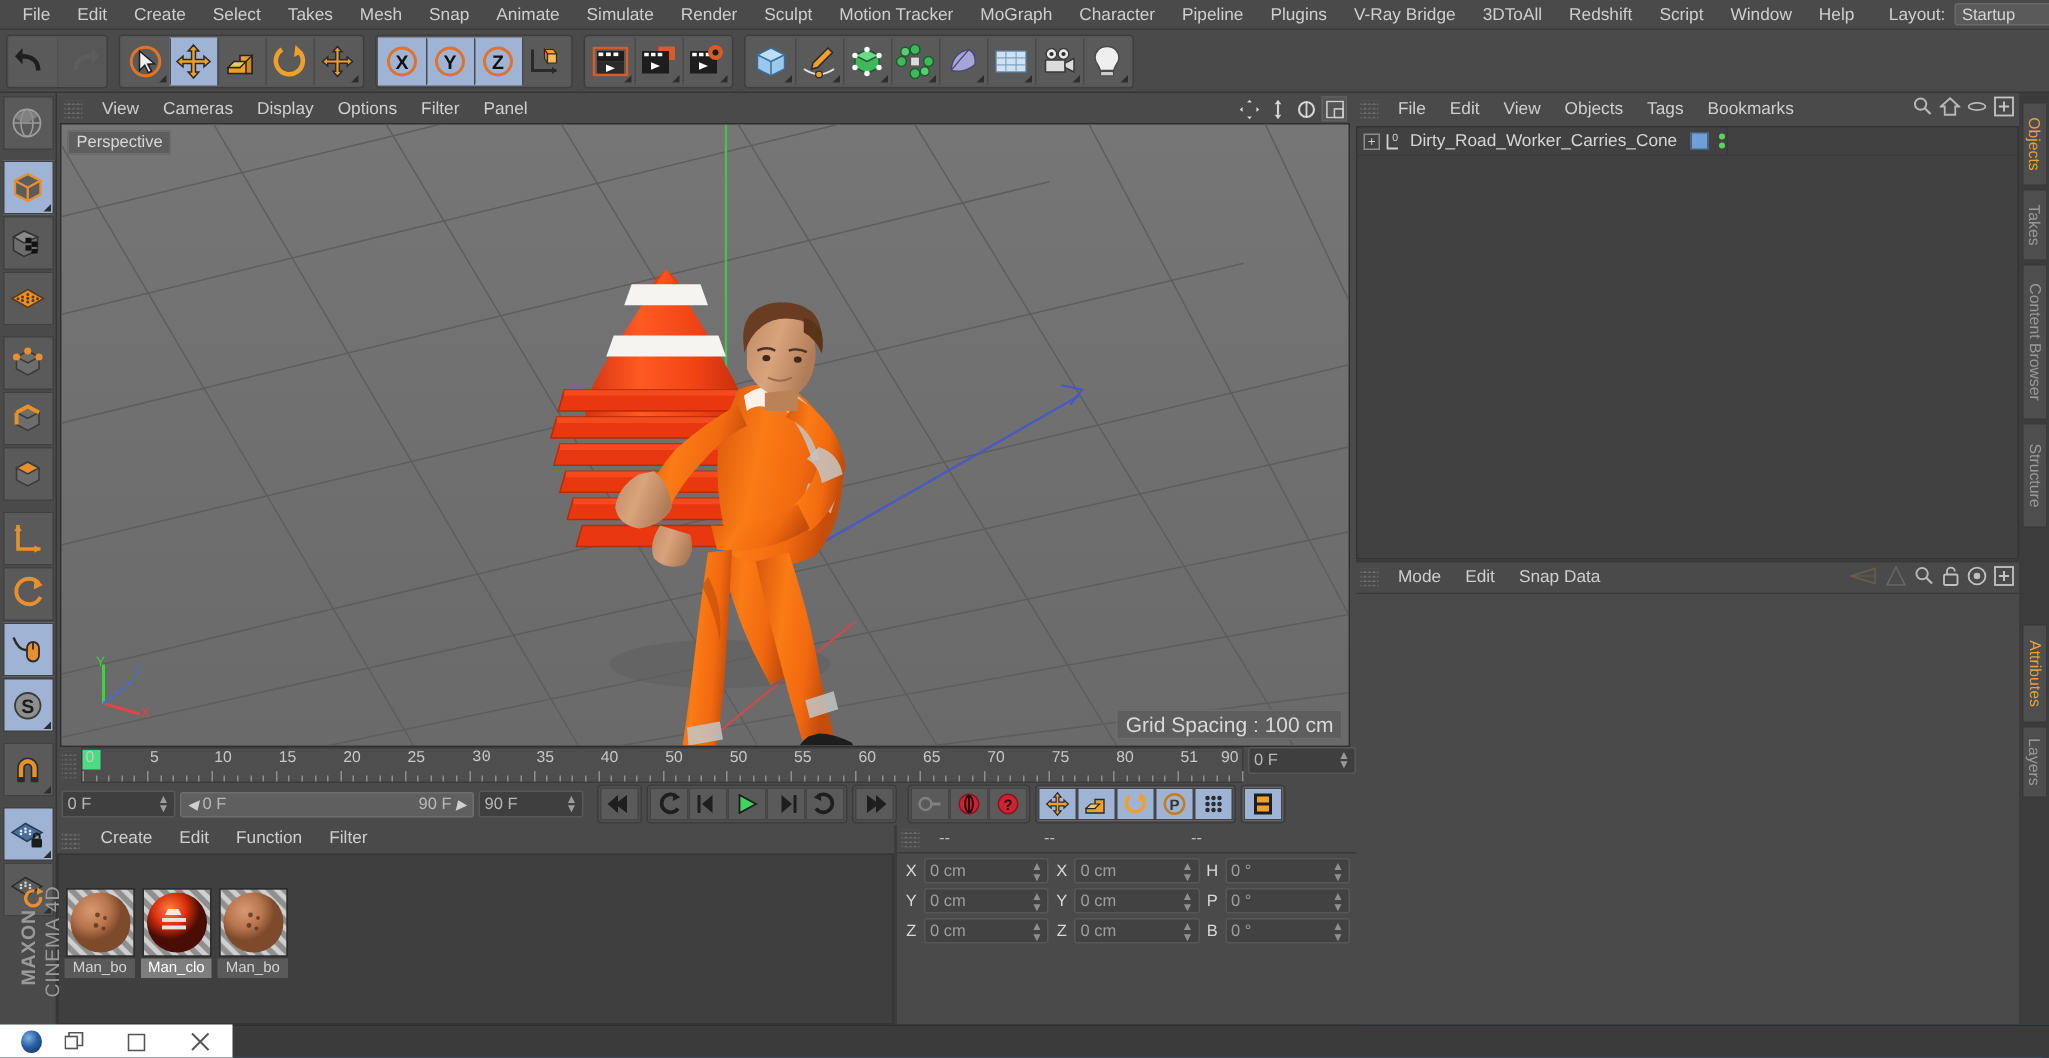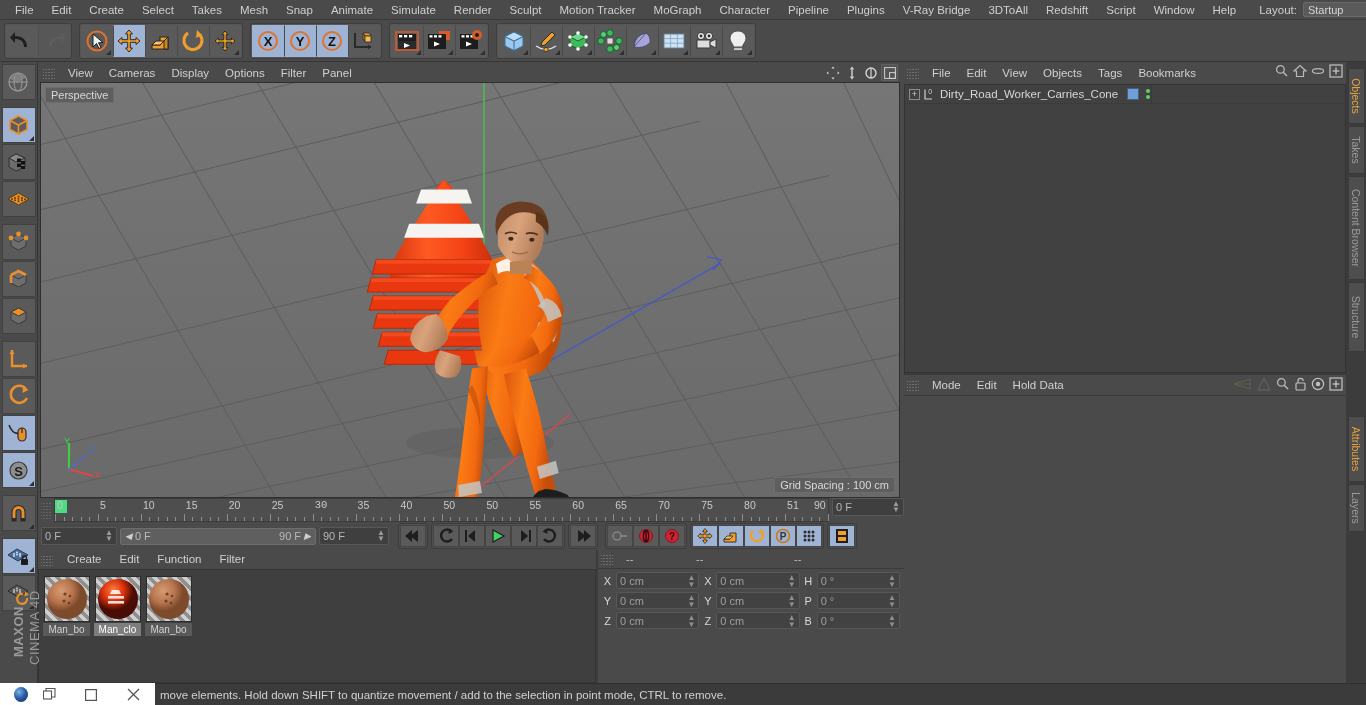--- a/index.html
+++ b/index.html
@@ -75,21 +75,21 @@
      background-size:3px 3px; opacity:.55;}
   .vp-menu .mi{ padding:0 8px; font-size:11.5px; color:#cfcfcf; line-height:18px;}
   .vp-ctrls{ position:absolute; right:2px; top:0; display:flex; align-items:center; gap:2px;}
   .vp-ctrls .vb{ width:17px;height:17px;display:flex;align-items:center;justify-content:center;}
   .vp-ctrls .vb.boxed{ border:1px solid #5f5f5f; background:#545454;}
   .viewport{ flex:1; position:relative; overflow:hidden; border:1px solid #2f2f2f;
      background:#6e6e6e;}
   .vplabel{ position:absolute; left:4px; top:4px; background:#5e5e5e; color:#d8d8d8;
      font-size:11px; padding:1px 5px; border:1px solid #6d6d6d;}
   .gridspacing{ position:absolute; right:4px; bottom:4px; background:#5e5e5e; color:#d8d8d8;
-     font-size:11px; padding:1px 5px; border:1px solid #6d6d6d;margin-left:28px;}
+     font-size:14px; padding:1px 5px; border:1px solid #6d6d6d;margin-left:28px;}
   .axisgizmo{ position:absolute; left:18px; bottom:18px; width:46px;height:46px;}
 
   
   .timeline{ flex:0 0 24px; background:#4a4a4a; display:flex; align-items:stretch; padding-left:2px;}
   .tl-grip{ width:10px; background-image:
        linear-gradient(45deg,#8a8a8a 25%,transparent 25%),
        linear-gradient(-45deg,#8a8a8a 25%,transparent 25%);
      background-size:3px 3px; opacity:.4; margin:3px 3px 3px 1px;}
   .tl-ruler{ flex:1; position:relative; background:#4e4e4e; border:1px solid #3b3b3b;}
   .tl-marks{ position:absolute; inset:0;}
@@ -109,21 +109,21 @@
   .abtn{ width:26px;height:22px; background:#5a5a5a; border:1px solid #454545;
      display:flex;align-items:center;justify-content:center; }
   .abtn.sel{ background:#9fb4d4;}
   .agroup{ display:flex; background:#4f4f4f; border:1px solid #3c3c3c; border-radius:3px; padding:1px;}
 
   
   .bottomrow{ flex:1; display:flex; min-height:0; background:#4a4a4a; }
   .matpanel{ flex:1; display:flex; flex-direction:column; border-right:2px solid #3c3c3c; min-width:0;}
   .mat-menu{ height:19px; display:flex; align-items:center; background:#4a4a4a;}
   .mat-menu .mi{ padding:0 9px; font-size:11.5px; color:#cfcfcf; line-height:19px;}
-  .mat-body{ flex:1; background:#3f3f3f; border:1px solid #353535; padding:6px 4px; display:flex; gap:4px; align-items:flex-start;}
+  .mat-body{ flex:1; background:#3f3f3f; border:1px solid #353535; padding:22px 4px; display:flex; gap:4px; align-items:flex-start;}
   .matitem{ width:47px; display:flex; flex-direction:column; align-items:center;}
   .matswatch{ width:46px;height:46px; position:relative; border:1px solid #2c2c2c;
       background-image:
         linear-gradient(45deg,#8f8f8f 25%,#cfcfcf 25%,#cfcfcf 50%,#8f8f8f 50%,#8f8f8f 75%,#cfcfcf 75%);
       background-size:10px 10px;}
   .matname{ font-size:10px; color:#d2d2d2; margin-top:1px; background:#5a5a5a; width:47px;
       text-align:center; overflow:hidden; white-space:nowrap; height:13px; line-height:13px;}
   .matitem.sel .matname{ background:#7e7e7e; color:#fff;}
 
   .coordpanel{ flex:0 0 306px; display:flex; flex-direction:column;}
@@ -1205,21 +1205,21 @@
                 <i></i>
               </div>
             <div class="om-colsep"></div>
           </div>
         </div>
 
         <div class="panel-menu" style="border-top:2px solid #3a3a3a;">
           <div class="grip"></div>
           <div class="mi">Mode</div>
           <div class="mi">Edit</div>
-          <div class="mi">Hold Data</div>
+          <div class="mi">Snap Data</div>
           <div class="right-icons">
             <div style="opacity:.45;">
               <svg width="22" height="14" viewBox="0 0 22 14">
                   <path d="M20 2 L4 7 L20 12 Z" fill="none" stroke="#8a7a4a" stroke-width="1"></path>
                   <line x1="4" y1="7" x2="20" y2="7" stroke="#8a7a4a" stroke-width=".7"></line>
                 </svg>
             </div>
             <div style="opacity:.45;">
               <svg width="16" height="14" viewBox="0 0 16 14">
                   <path d="M8 1 L14 13 L2 13 Z" fill="none" stroke="#8a8a8a" stroke-width="1"></path>
@@ -1273,21 +1273,20 @@
             <span>Attributes</span>
           </div>
         <div class="vtab" style="height:48px;">
             <span>Layers</span>
           </div>
       </div>
     </div>
   </div>
 
   <div class="statusbar">
-    <div class="status-text">move elements. Hold down SHIFT to quantize movement / add to the selection in point mode, CTRL to remove.</div>
     <div class="winctrls">
       <div class="orbicon"></div>
       <div class="wbtn">
         <svg width="13" height="13" viewBox="0 0 13 13">
             <rect x="0.5" y="3" width="8" height="8" fill="none" stroke="#555" stroke-width="1.1"></rect>
             <path d="M3 3 L3 0.5 L12 0.5 L12 9 L9 9" fill="none" stroke="#555" stroke-width="1.1"></path>
           </svg>
       </div>
       <div class="wbtn">
         <svg width="12" height="12" viewBox="0 0 12 12">

